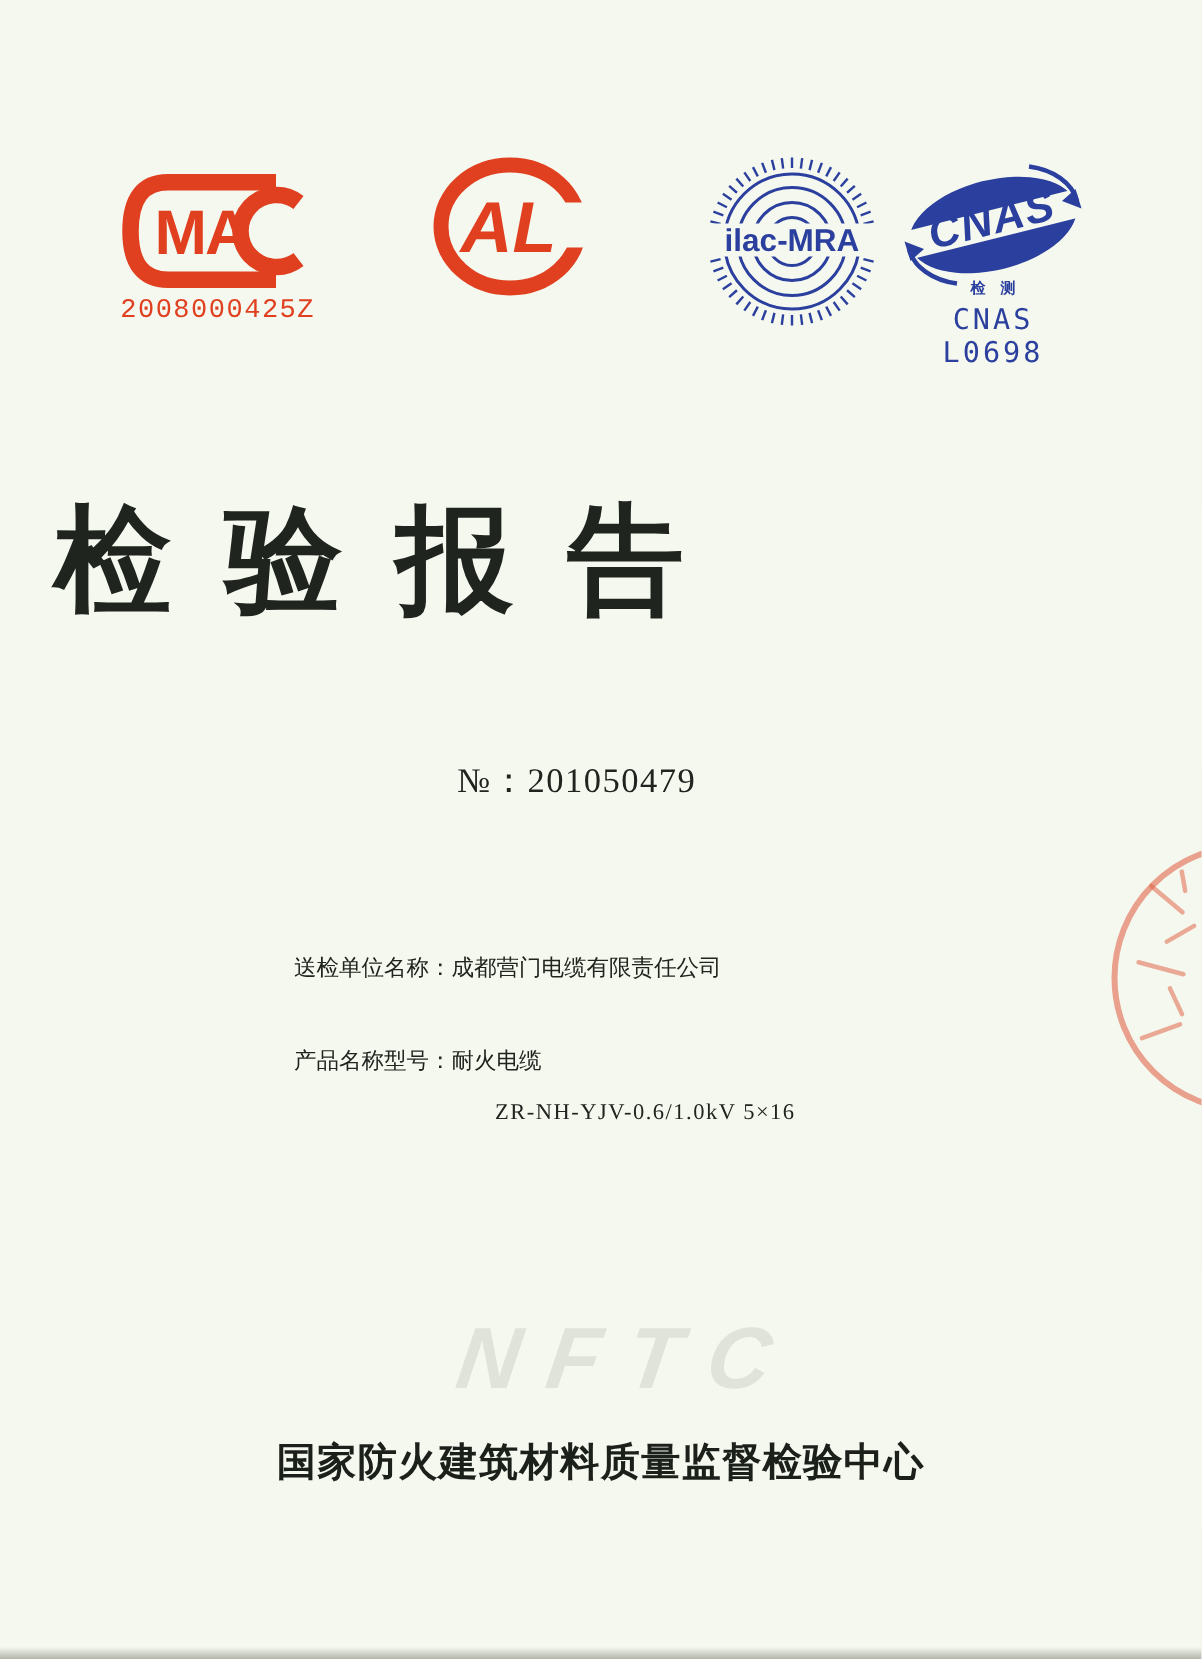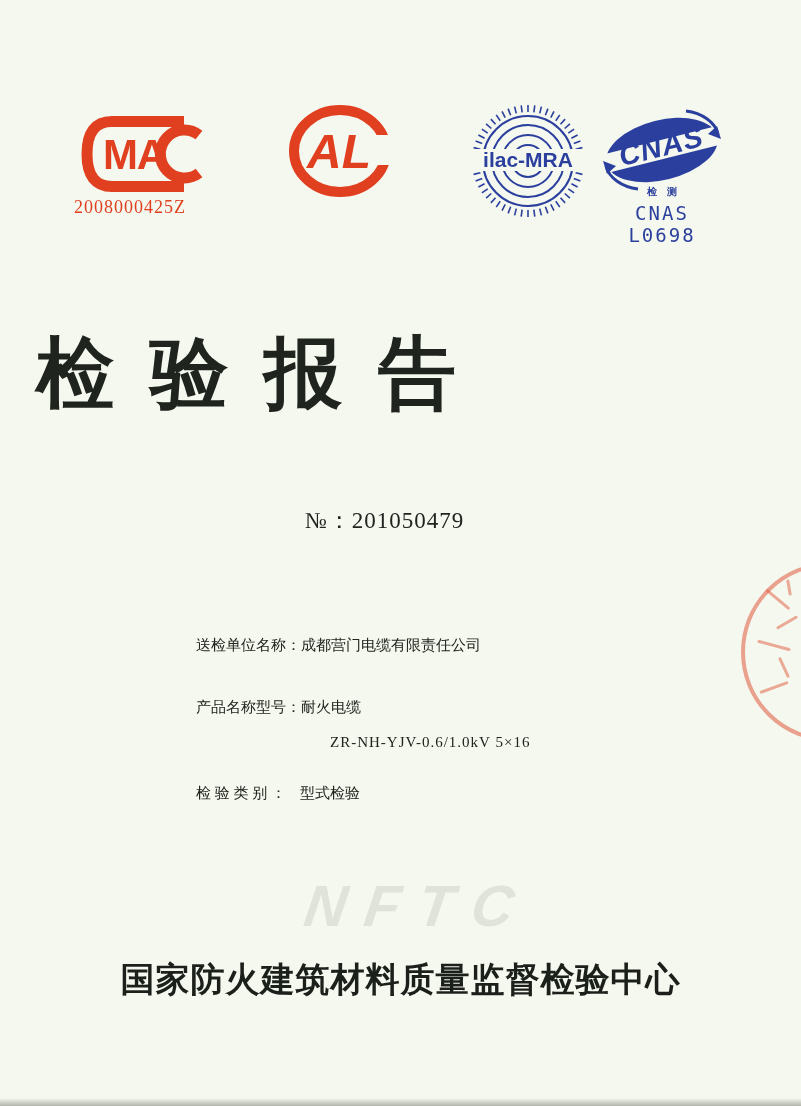--- a/index.html
+++ b/index.html
@@ -10,22 +10,22 @@
   }
   .page{
     position:relative;width:801px;height:1106px;
     background:#f5f8ef;
     overflow:hidden;
   }
 
   
   .logo-abs{position:absolute;}
   .logo-code{
-    position:absolute;text-align:left;
-    color:#e04020;font-family:Liberation Serif, serif;
+    position:absolute;text-align:right;
+    color:#e04020;font-family:Liberation Mono, monospace;
   }
   .cma-code{left:74px;top:197px;width:136px;font-size:18px;letter-spacing:1px;}
   .cal-code{left:250px;top:199px;width:182px;font-size:15.5px;}
   .cnas-scope{
     left:596px;top:185px;width:132px;font-size:10px;
     color:#2b3f9e;letter-spacing:10px;padding-left:10px;box-sizing:border-box;
     font-weight:bold;font-family:"Liberation Sans",sans-serif;
   }
   .cnas-no{
     left:596px;top:202px;width:132px;font-size:19px;
@@ -68,21 +68,21 @@
     font-family:"Liberation Sans",sans-serif;
     font-size:58px;font-weight:700;font-style:italic;
     letter-spacing:18px;color:#e0e3d9;
   }
 
   
   .footer-org{
     position:absolute;top:957px;left:0;width:100%;
     text-align:center;
     font-family:"Liberation Sans","DejaVu Sans",sans-serif;
-    font-size:34px;font-weight:700;color:#1c201b;letter-spacing:1px;
+    font-size:26px;font-weight:700;color:#1c201b;letter-spacing:1px;
   }
 
   
   .stamp{
     position:absolute;left:741px;top:562px;width:180px;height:180px;
     border-radius:50%;
     border:4px solid rgba(223,90,60,.55);
     box-sizing:border-box;
   }
   .stamp .stroke{
@@ -207,23 +207,20 @@
     <span>送检单位名称：</span><span>成都营门电缆有限责任公司</span>
   </div>
 
   <div class="field field-product">
     <span>产品名称型号：</span><span>耐火电缆</span>
   </div>
   <div class="field field-model">
     <span>ZR-NH-YJV-0.6/1.0kV 5×16</span>
   </div>
 
-  <div class="field field-type">
-    <span>检 验 类 别 ：</span><span class="type-value">型式检验</span>
-  </div>
 
   <div class="watermark">NFTC</div>
 
   <div class="footer-org">国家防火建筑材料质量监督检验中心</div>
 
   <div class="stamp">
     <div class="stroke s1"></div>
     <div class="stroke s2"></div>
     <div class="stroke s3"></div>
     <div class="stroke s4"></div>

